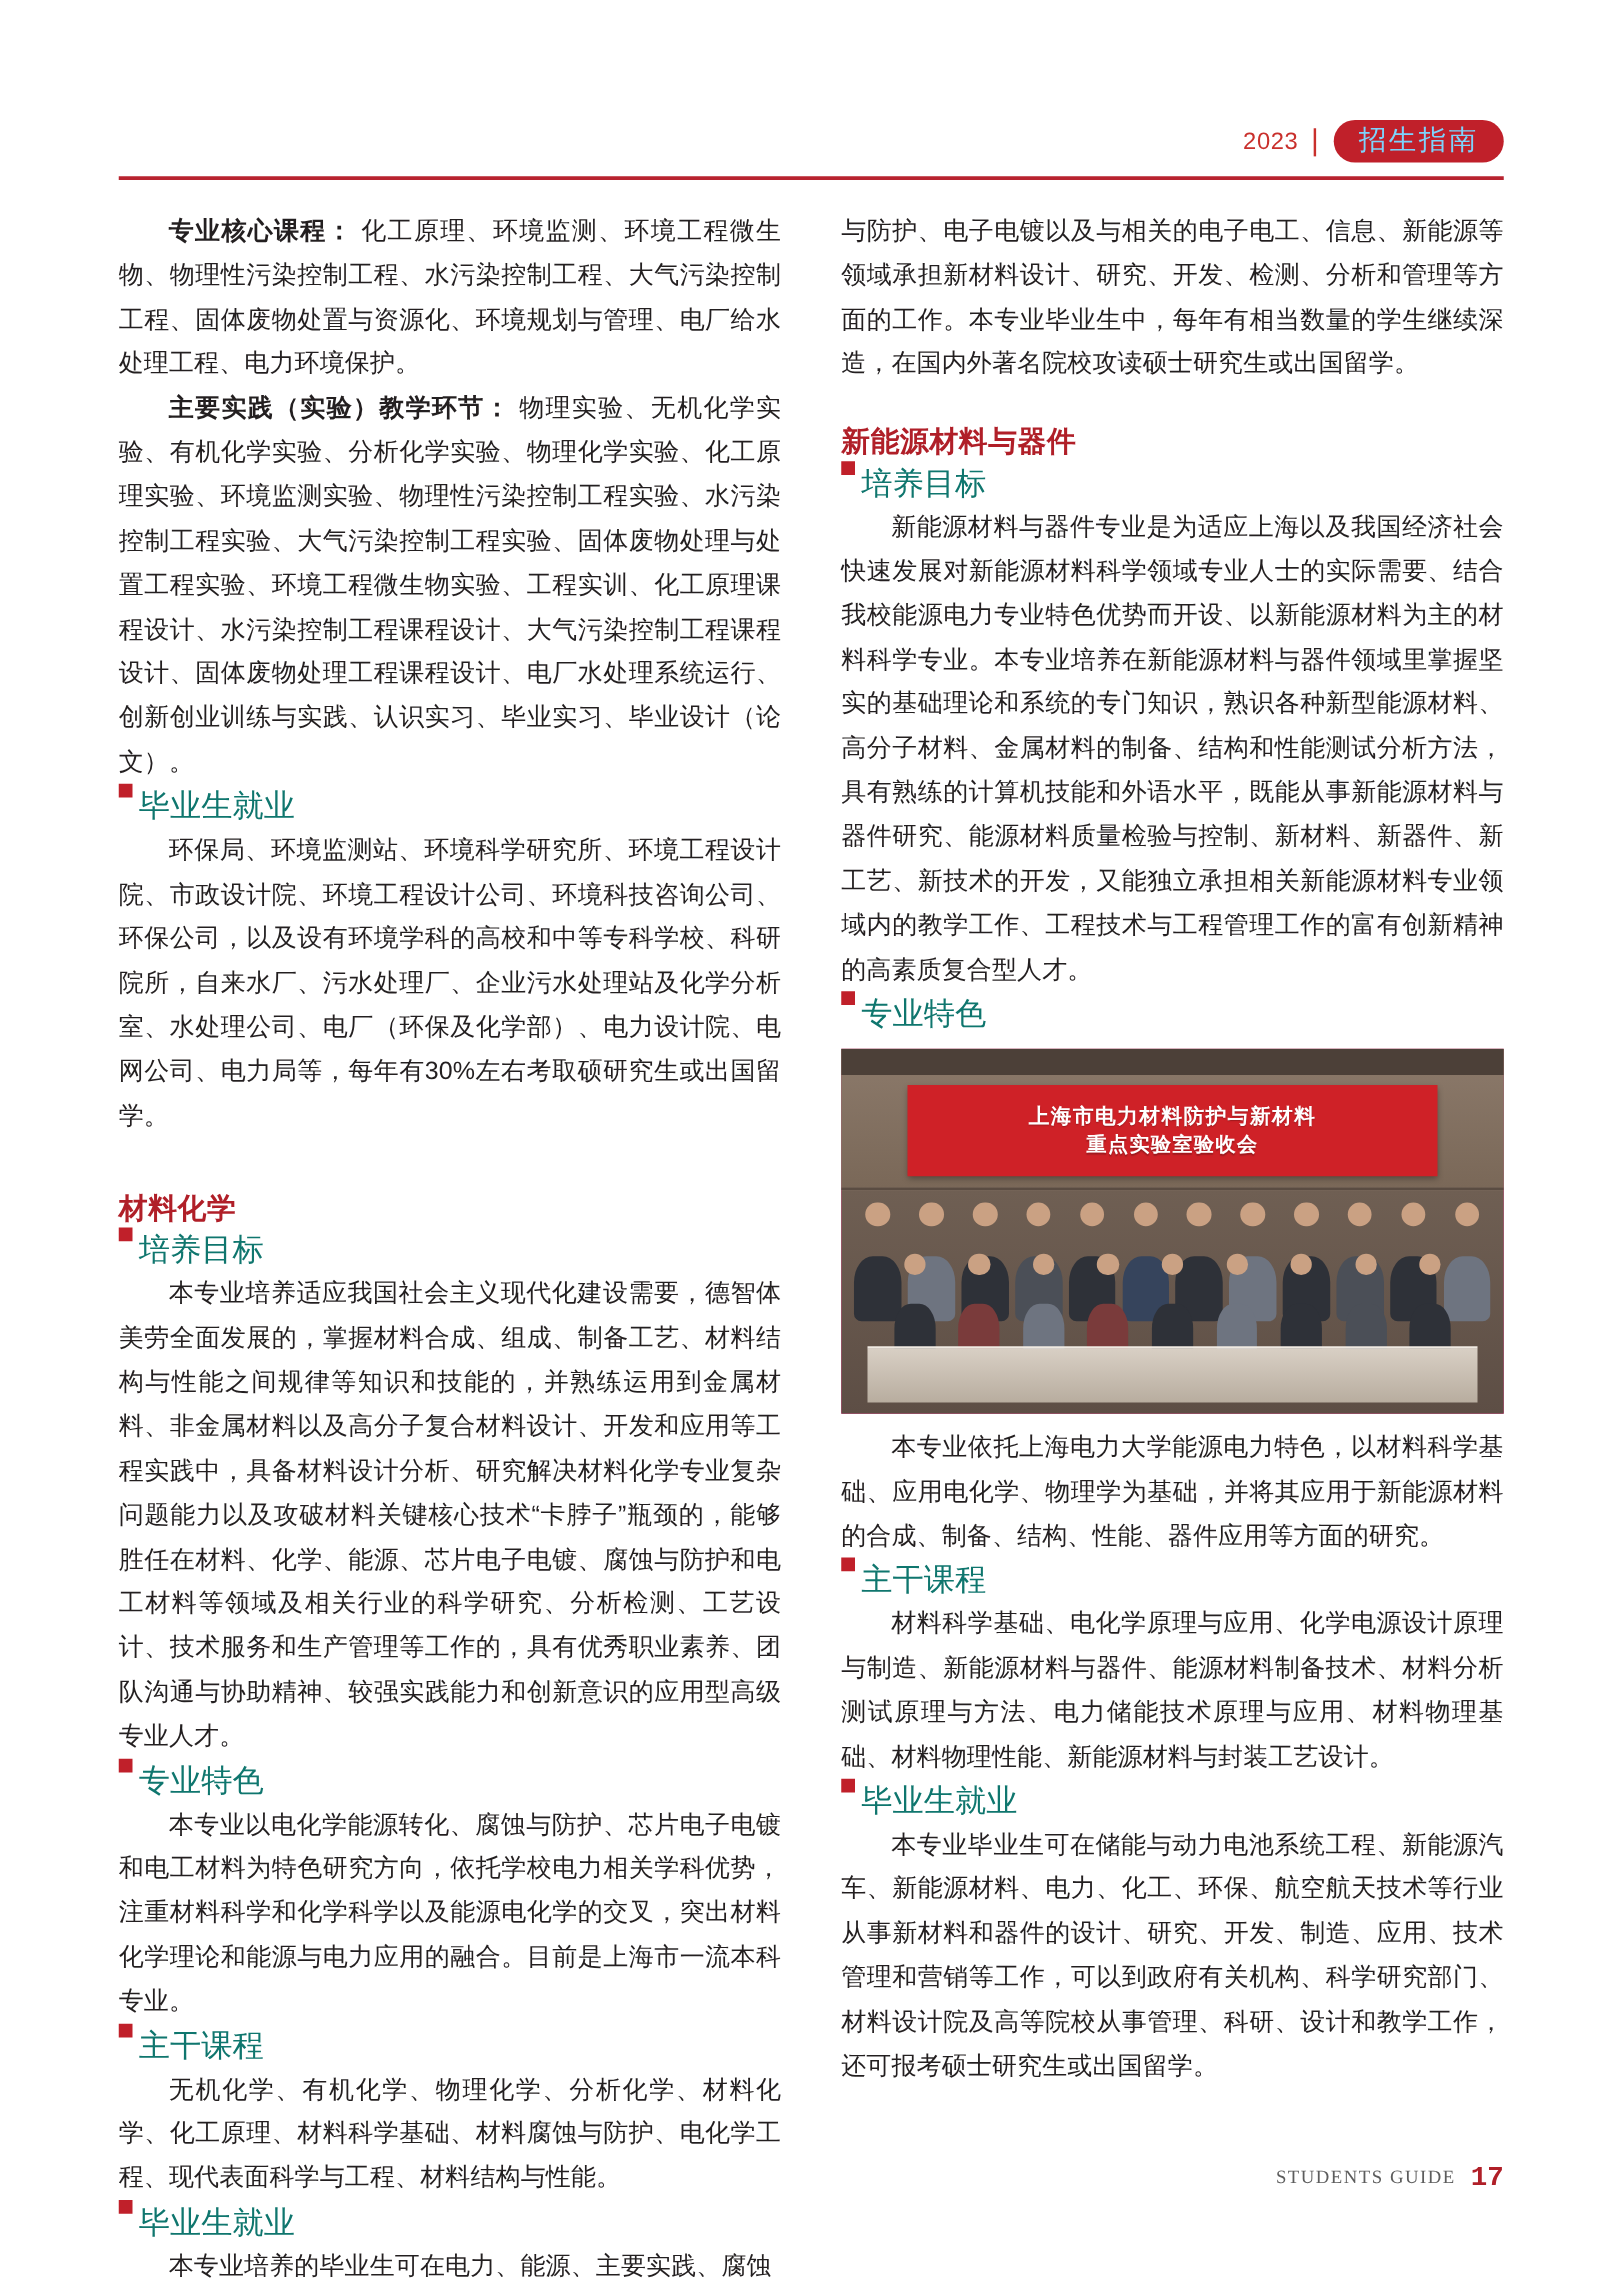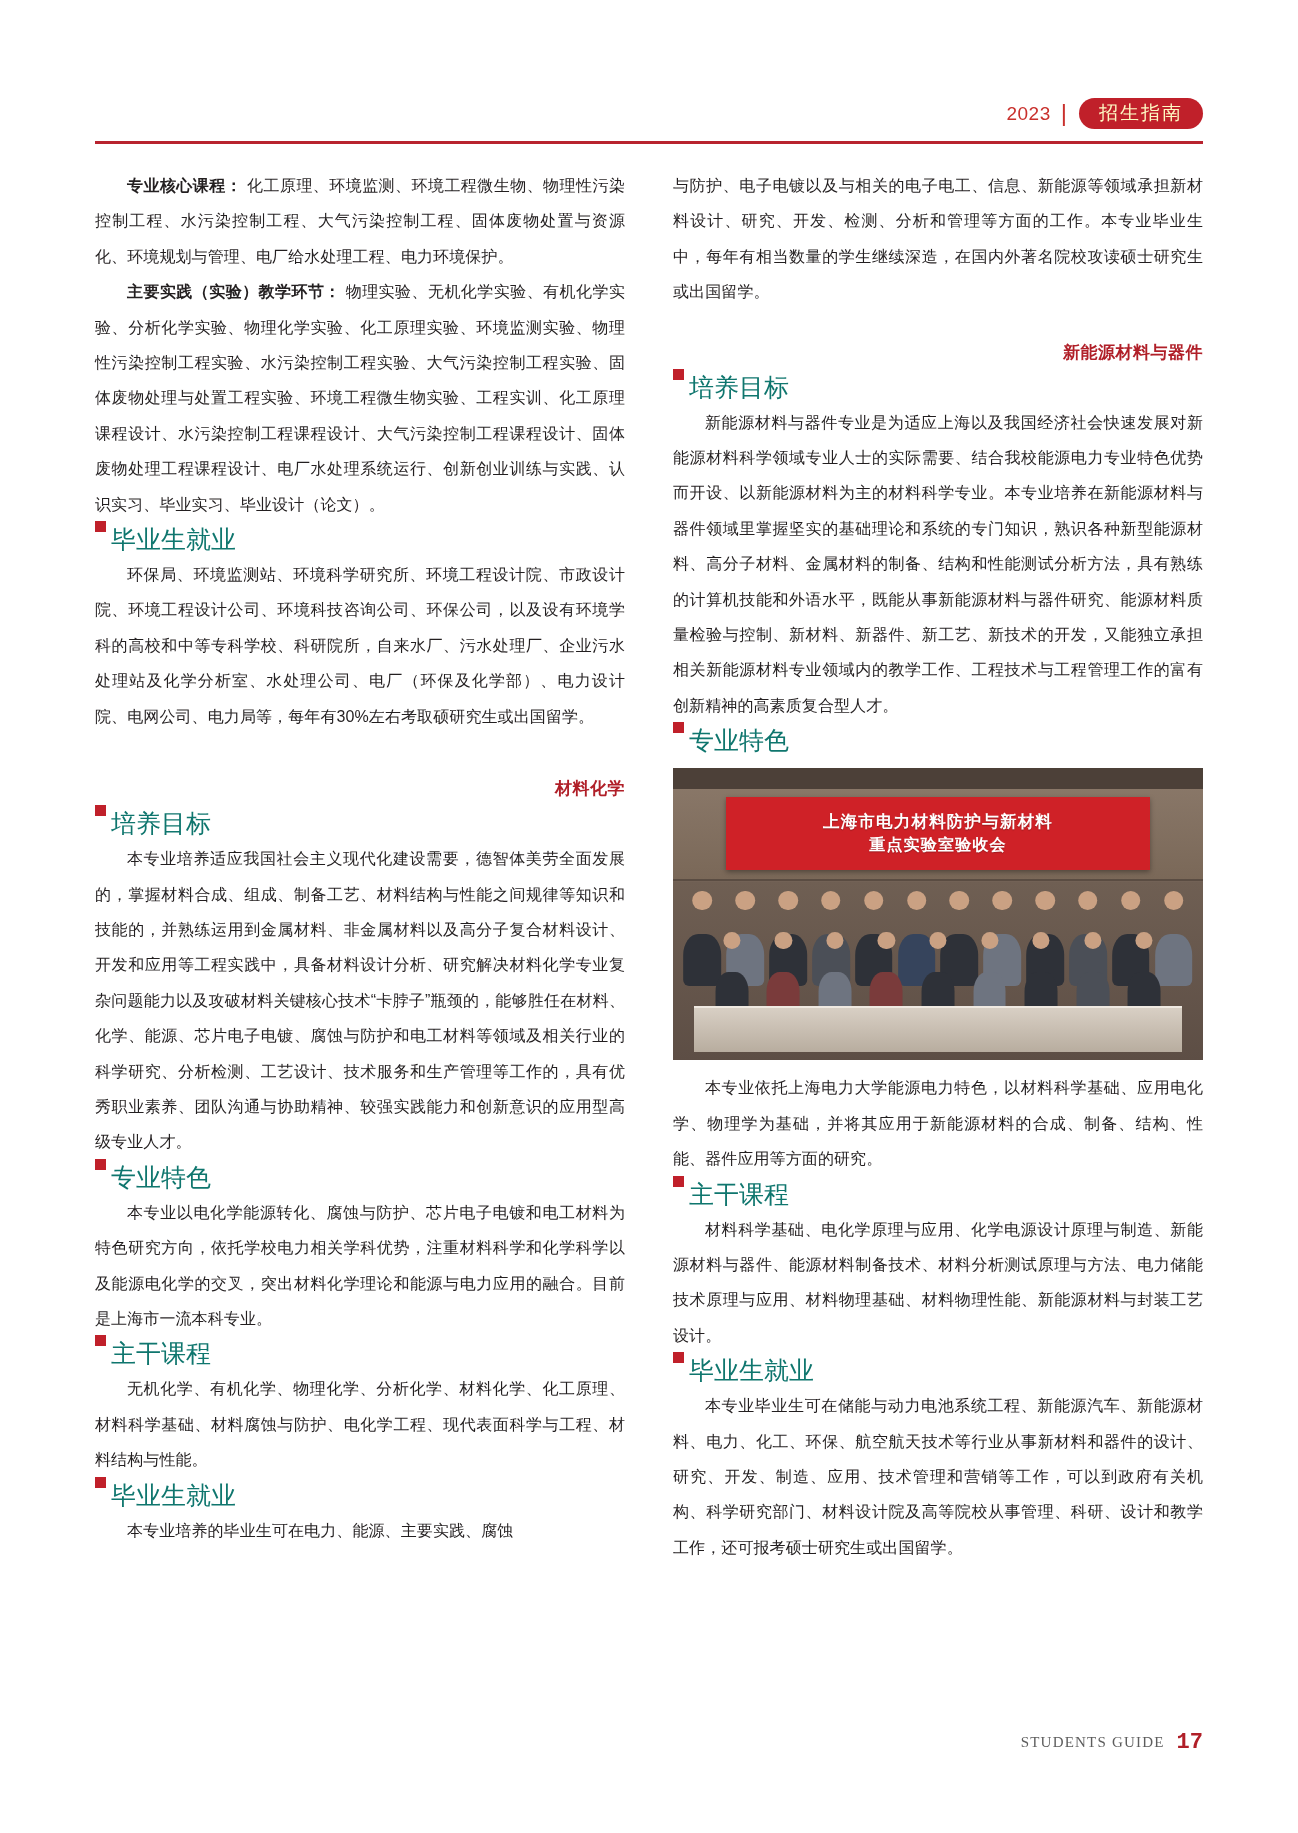--- a/index.html
+++ b/index.html
@@ -46,22 +46,22 @@
     line-height: 1;
   }
   .header-sep {
     font-size: 24px;
     color: #c9302c;
     line-height: 1;
     margin: 0 2px 0 0;
   }
   .header-pill {
     background: #c0202a;
-    color: #fef9c3;
-    font-size: 19px;
+    color: #7dd3fc;
+    font-size: 22px;
     border-radius: 18px;
     padding: 5px 20px 7px 20px;
     letter-spacing: 2px;
     line-height: 1;
     white-space: nowrap;
   }
   .header-rule {
     position: absolute;
     left: 95px;
     right: 95px;
@@ -79,44 +79,43 @@
     display: flex;
     gap: 48px;
   }
   .col {
     width: 530px;
   }
 
   
   p.body {
     margin: 0;
-    font-size: 16px;
+    font-size: 20px;
     line-height: 35.4px;
     text-align: justify;
     text-justify: inter-ideograph;
     color: #231f20;
     letter-spacing: 0.1px;
   }
   p.body.indent {
     text-indent: 2em;
   }
   .lead {
     font-weight: bold;
     color: #231f20;
   }
 
   h2.major {
     margin: 0;
     padding: 0;
-    font-size: 17px;
+    font-size: 23px;
     font-weight: bold;
     color: #b01f28;
     line-height: 34px;
     letter-spacing: 0.5px;
-    text-align: right;
   }
 
   h3.sub {
     margin: 0;
     padding: 0;
     font-size: 25px;
     font-weight: normal;
     color: #0f766e;
     line-height: 35px;
     display: flex;

